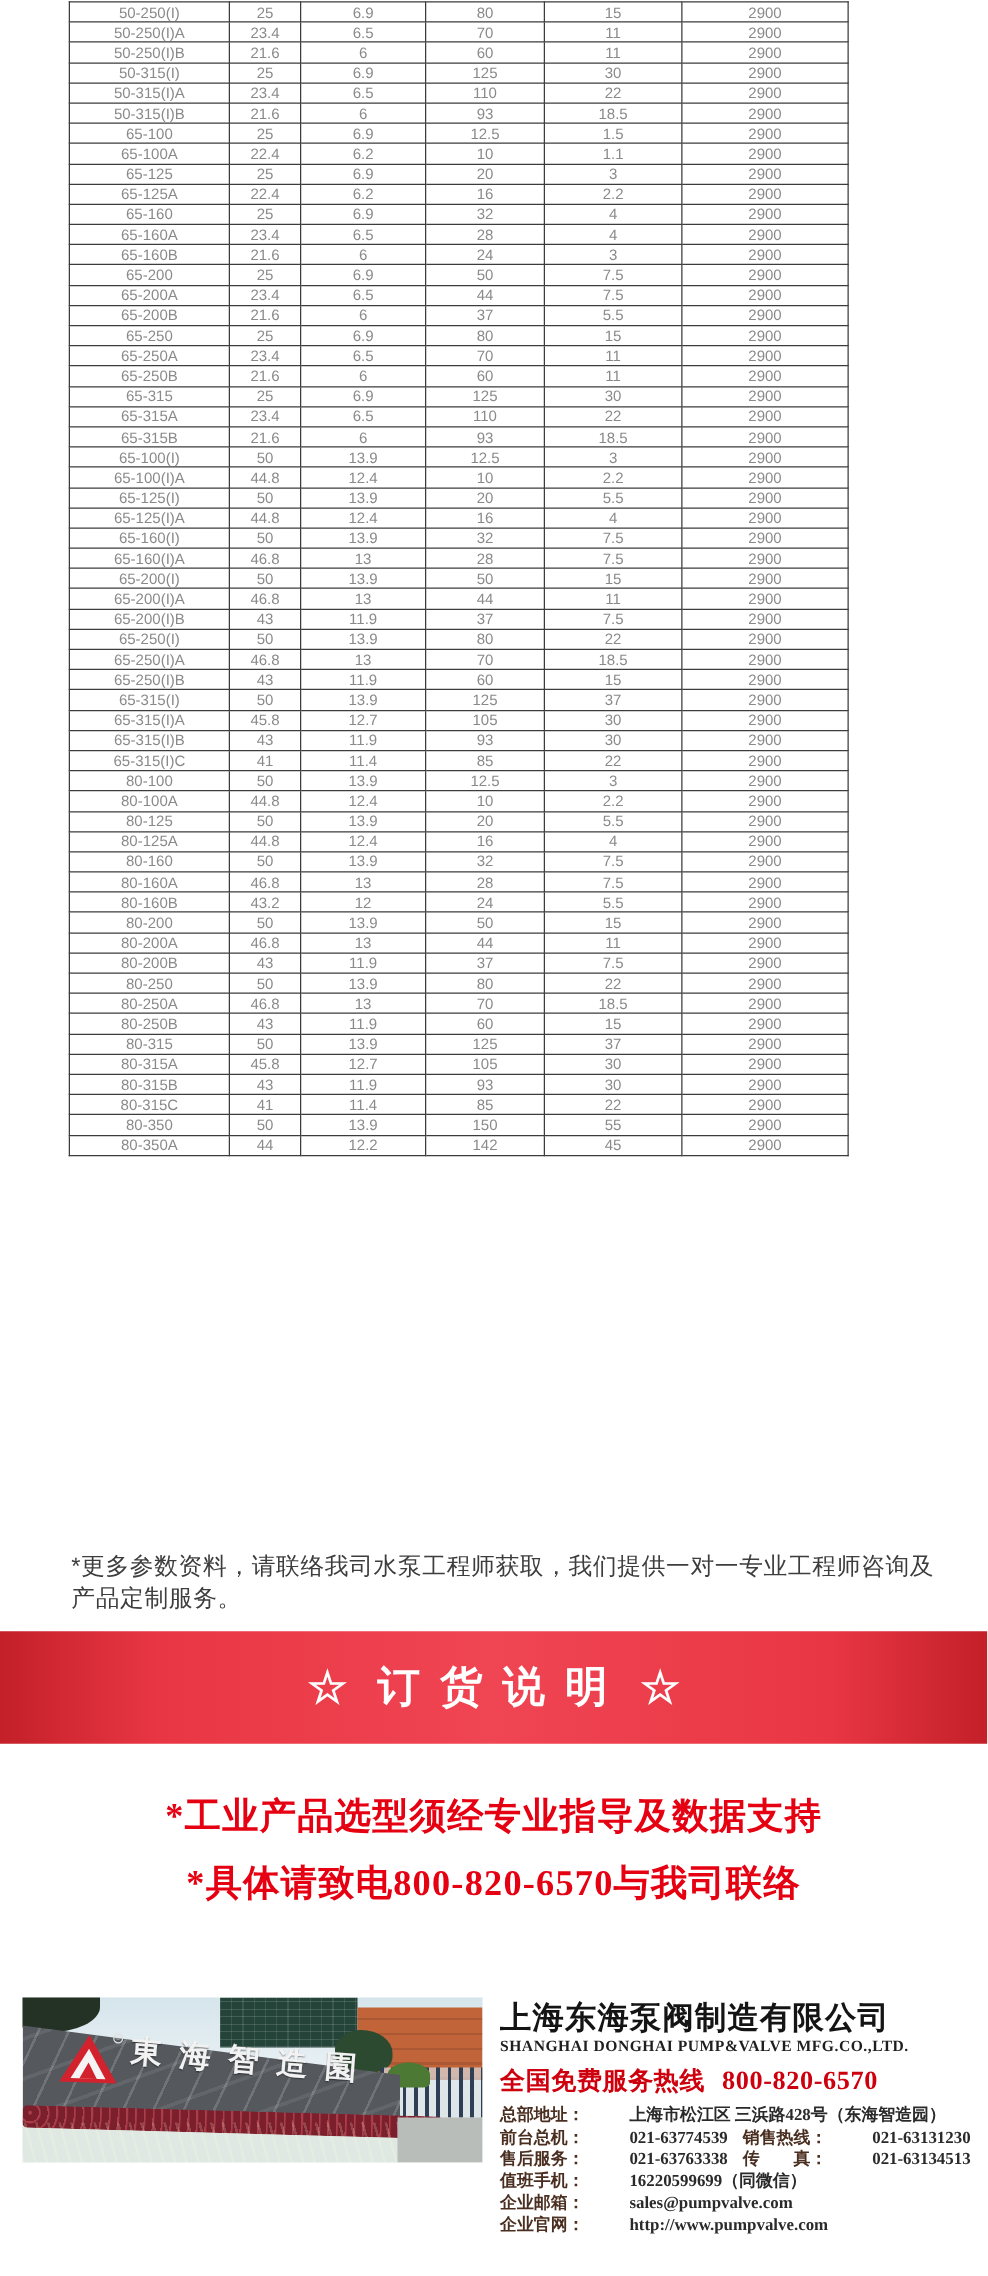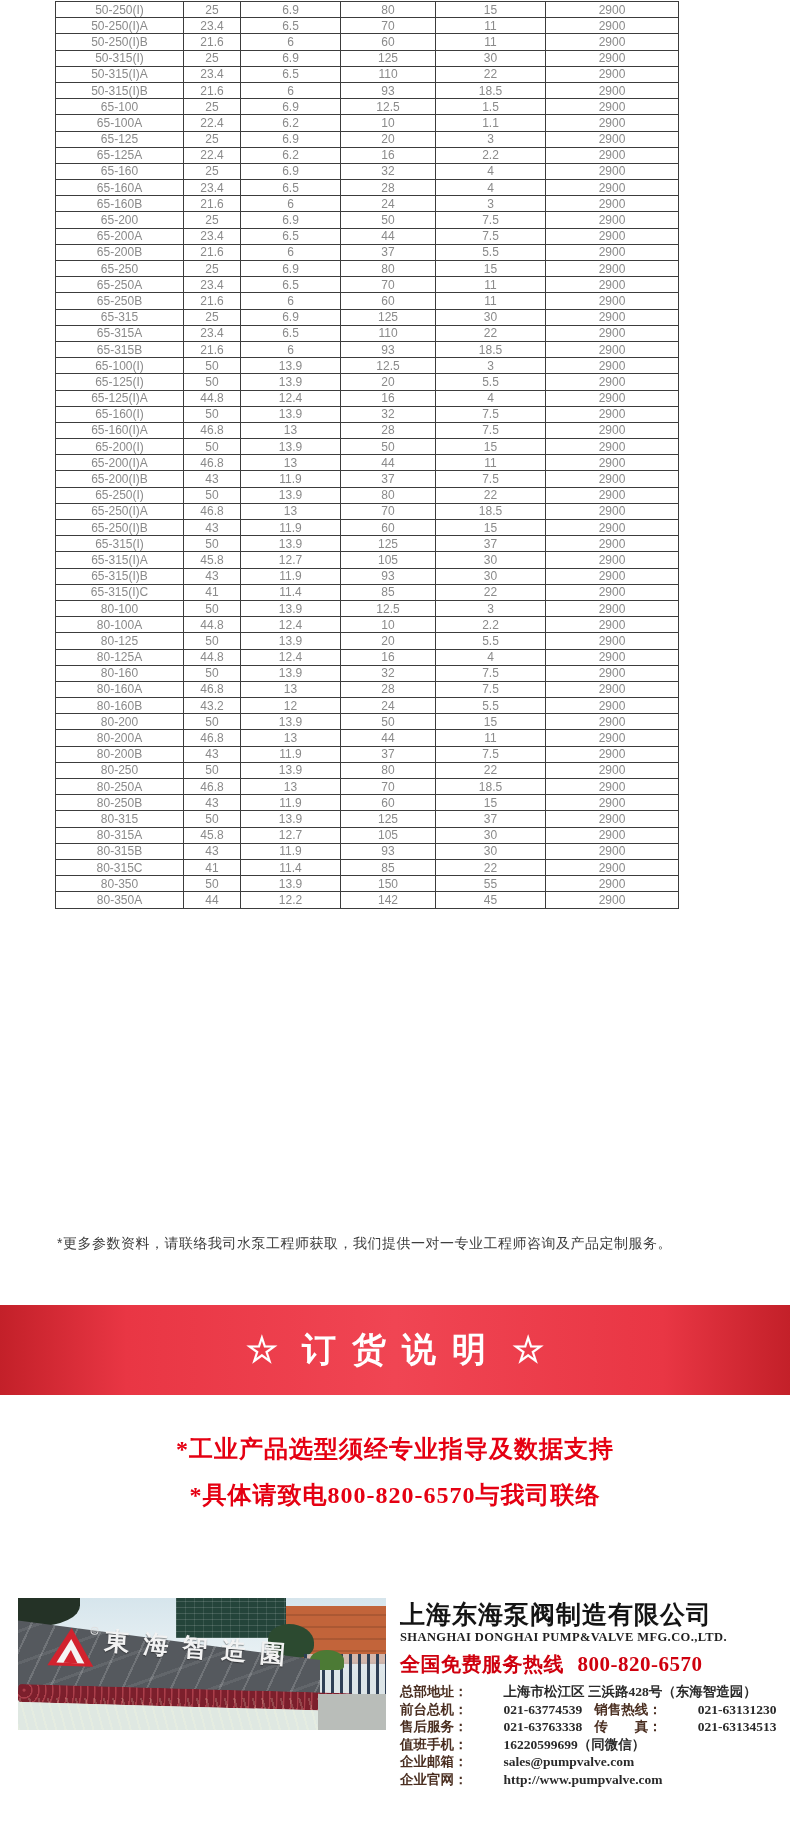--- a/index.html
+++ b/index.html
@@ -17,40 +17,40 @@
   }
   .spec-table td {
     border:1px solid #3c3c3c; height:16.2px; padding:0;
     text-align:center; vertical-align:middle;
     font-size:12px; line-height:1; color:#8a8a8a;
   }
 
   
   .params-note {
     position:absolute; left:57px; top:1221px; width:700px;
-    font-size:14px; color:#3d3d3d; letter-spacing:0.5px;
+    font-size:19px; color:#3d3d3d; letter-spacing:0.5px;
   }
 
   
   .order-banner {
     position:absolute; left:0; top:1305px; width:790px; height:90px;
     background:linear-gradient(90deg,#c32029 0%, #e93644 16%, #f04553 50%, #e93644 84%, #c32029 100%);
     display:flex; align-items:center; justify-content:center;
   }
   .banner-star { color:#ffffff; font-size:36px; font-weight:bold; margin:0 10px; }
   .banner-title {
     color:#ffffff; font-size:34px; font-weight:bold; letter-spacing:16px;
     margin-left:14px; text-indent:0;
   }
 
   
   .order-notices { position:absolute; left:0; top:1433px; width:790px; text-align:center; }
   .order-notice {
     margin:0 0 14px 0; font-family:"Liberation Serif", serif;
-    font-size:24px; font-weight:bold; color:#e50012; letter-spacing:1px;
+    font-size:29px; font-weight:bold; color:#e50012; letter-spacing:1px;
   }
 
   
   .factory-photo {
     position:absolute; left:18px; top:1598px; width:368px; height:132px;
     background:linear-gradient(180deg,#d6e5ec 0%, #e9f1f4 45%, #dfe8e2 60%);
     overflow:hidden;
   }
   .ph-trees-left { position:absolute; left:-8px; top:-6px; width:70px; height:34px;
     background:#243226; border-radius:0 0 60% 40%; }
@@ -313,20 +313,28 @@
         </tr>
         <tr>
           <td>65-100(I)</td>
           <td>50</td>
           <td>13.9</td>
           <td>12.5</td>
           <td>3</td>
           <td>2900</td>
         </tr>
         <tr>
+          <td>65-100(I)A</td>
+          <td>44.8</td>
+          <td>12.4</td>
+          <td>10</td>
+          <td>2.2</td>
+          <td>2900</td>
+        </tr>
+        <tr>
           <td>65-125(I)</td>
           <td>50</td>
           <td>13.9</td>
           <td>20</td>
           <td>5.5</td>
           <td>2900</td>
         </tr>
         <tr>
           <td>65-125(I)A</td>
           <td>44.8</td>

